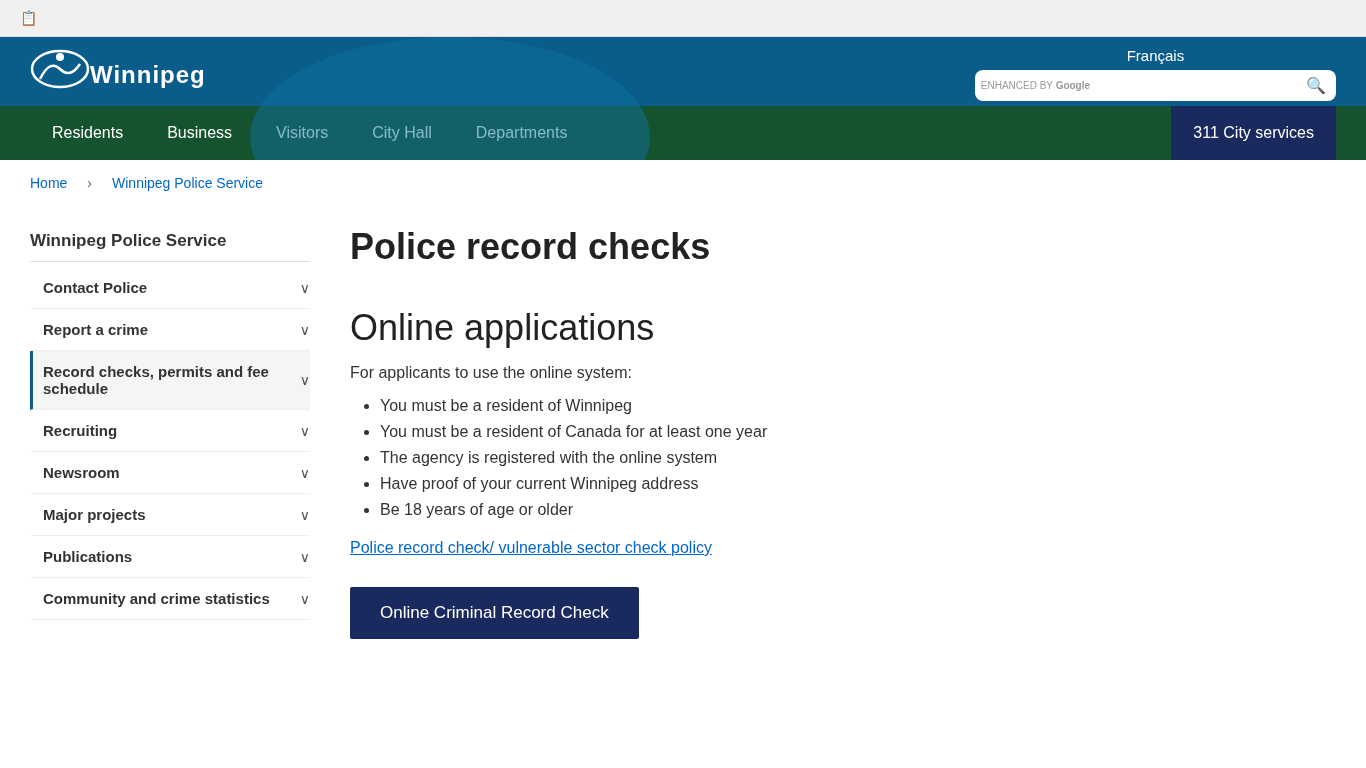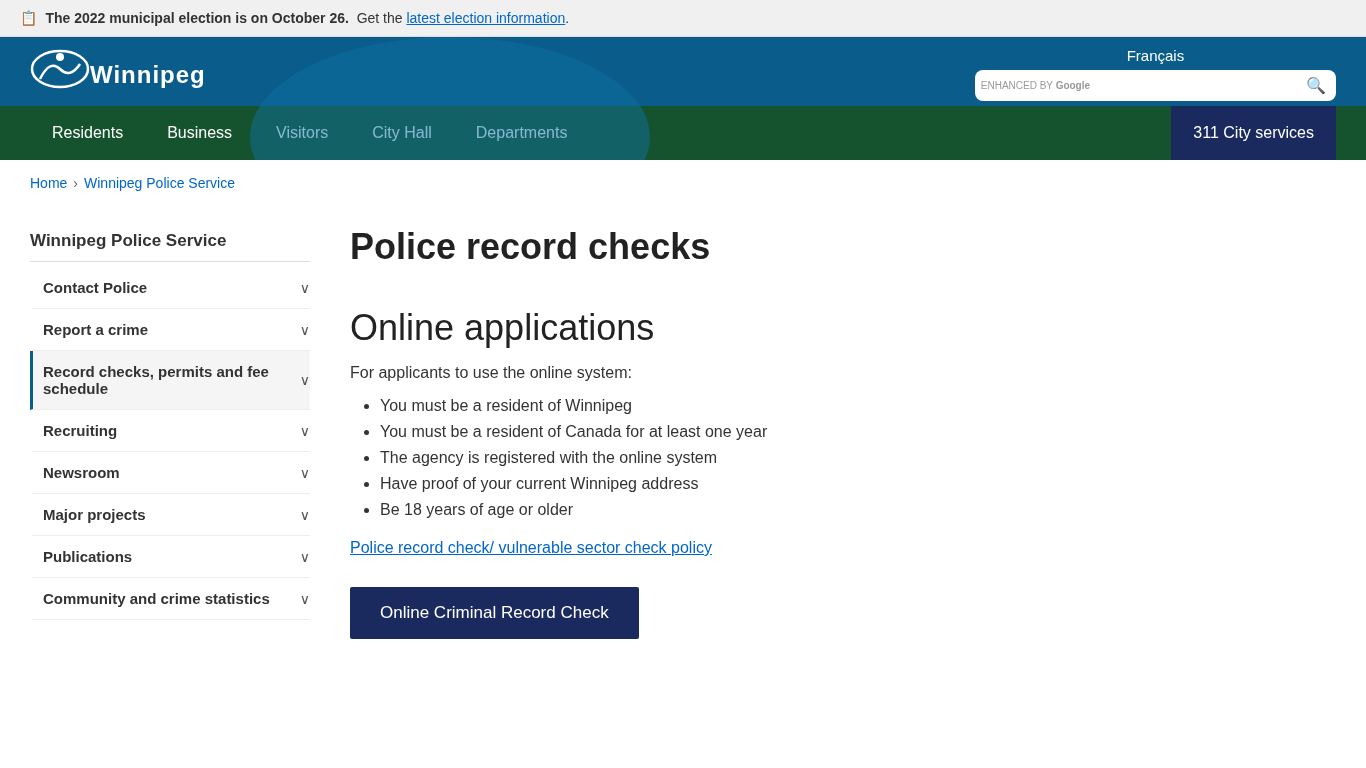--- a/index.html
+++ b/index.html
@@ -89,21 +89,21 @@
       font-weight: 500;
       margin-left: auto;
     }
 
     
     .breadcrumb {
       padding: 15px 30px;
       font-size: 14px;
       display: flex;
       align-items: center;
-      gap: 6px;
+      gap: 20px;
     }
     .breadcrumb a { color: #0066cc; text-decoration: none; }
     .breadcrumb-sep { color: #666; }
     .breadcrumb-current { color: #0066cc; }
 
     
     .main-layout {
       display: flex;
       padding: 10px 30px 40px 30px;
       gap: 40px;
@@ -227,24 +227,20 @@
       background: #0d6fa0;
       border-radius: 50%;
       opacity: 0.5;
     }
   </style>
 </head>
 <body>
 
 <div class="announcement-bar">
   <span>📋</span>
-  <span>
-    <strong>The 2022 municipal election is on October 26.</strong>
-    &nbsp;<span>Get the</span>&nbsp;<a href="#">latest election information</a><span>.</span>
-  </span>
 </div>
 
 <div class="header-wrapper">
   <div class="header-blob"></div>
   <div class="header-top">
 
     <div class="winnipeg-logo">
       <svg class="logo-icon-svg" viewBox="0 0 60 50">
         <ellipse cx="30" cy="20" rx="28" ry="18" fill="none" stroke="white" stroke-width="2.5"></ellipse>
         <path d="M10 30 Q20 10 30 20 Q40 30 50 15" fill="none" stroke="white" stroke-width="2.5"></path>

